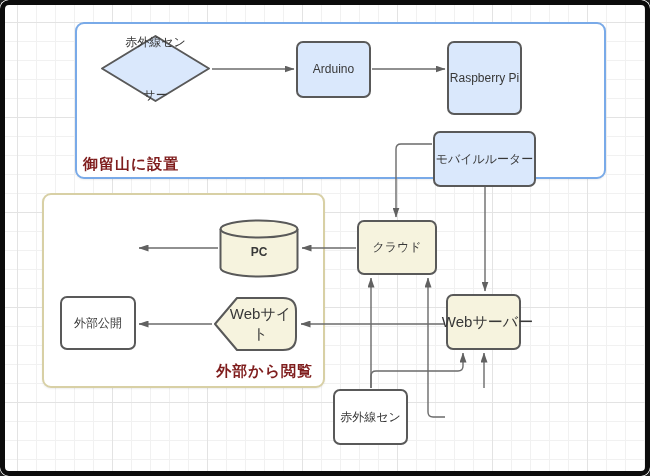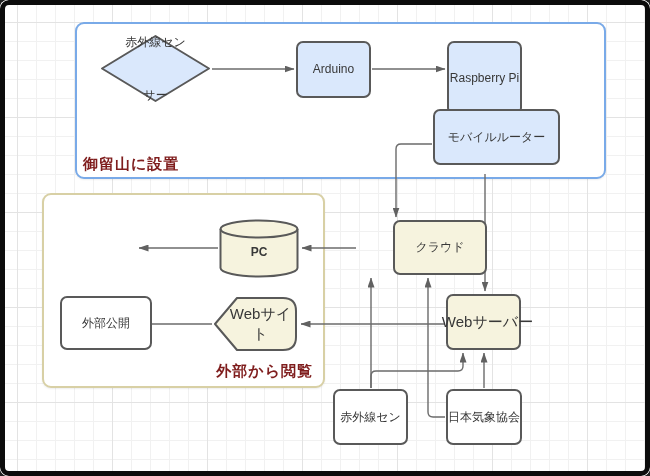--- a/index.html
+++ b/index.html
@@ -97,25 +97,25 @@
         <span>サー</span>
       </div>
     </div>
 
     <div class="node node-blue" style="left:296px; top:41px; width:75px; height:57px;">
       <span>Arduino</span>
     </div>
     <div class="node node-blue" style="left:447px; top:41px; width:75px; height:74px;">
       <span>Raspberry Pi</span>
     </div>
-    <div class="node node-blue" style="left:433px; top:109px; width:127px; height:56px;">
+    <div class="node node-blue" style="left:433px; top:131px; width:103px; height:56px;">
       <span>モバイルルーター</span>
     </div>
 
-    <div class="node node-beige" style="left:357px; top:220px; width:94px; height:55px;margin-left:36px;">
+    <div class="node node-beige" style="left:357px; top:220px; width:80px; height:55px;">
       <span>クラウド</span>
     </div>
     <div class="node node-beige fs-s" style="left:446px; top:294px; width:75px; height:56px;padding-left:8px;">
       <span>Webサーバー</span>
     </div>
 
     <div class="shape-node" style="left:219px; top:219px; width:80px; height:59px;font-weight:bold;">
       <svg width="80" height="59" viewBox="0 0 80 59">
         <path d="M1.5 10 L1.5 49 A38.5 8.5 0 0 0 78.5 49 L78.5 10 A38.5 8.5 0 0 0 1.5 10 Z" fill="#f6f3de" stroke="#595959" stroke-width="2"></path>
         <path d="M1.5 10 A38.5 8.5 0 0 0 78.5 10" fill="none" stroke="#595959" stroke-width="2"></path>
@@ -127,25 +127,22 @@
 
     <div class="shape-node" style="left:213px; top:296px; width:85px; height:56px;">
       <svg width="85" height="56" viewBox="0 0 85 56">
         <path d="M2 28 L24 2 L70 2 Q83 2 83 15 L83 41 Q83 54 70 54 L24 54 Z" fill="#f6f3de" stroke="#595959" stroke-width="2" stroke-linejoin="round"></path>
       </svg>
       <div class="shape-label fs-s" style="padding-left:10px;">
         <span>Webサイト</span>
       </div>
     </div>
 
-    <div class="node" style="left:60px; top:296px; width:92px; height:54px;">
+    <div class="node" style="left:60px; top:296px; width:76px; height:54px;">
       <span>外部公開</span>
     </div>
     <div class="node" style="left:333px; top:389px; width:75px; height:56px;">
       <span>赤外線セン</span>
-    </div>
-    <div class="node" style="left:446px; top:389px; width:76px; height:56px;">
-      <span>日本気象協会</span>
     </div>
 
   </div>
   <div class="frame"></div>
 </div>
 
 </body></html>

